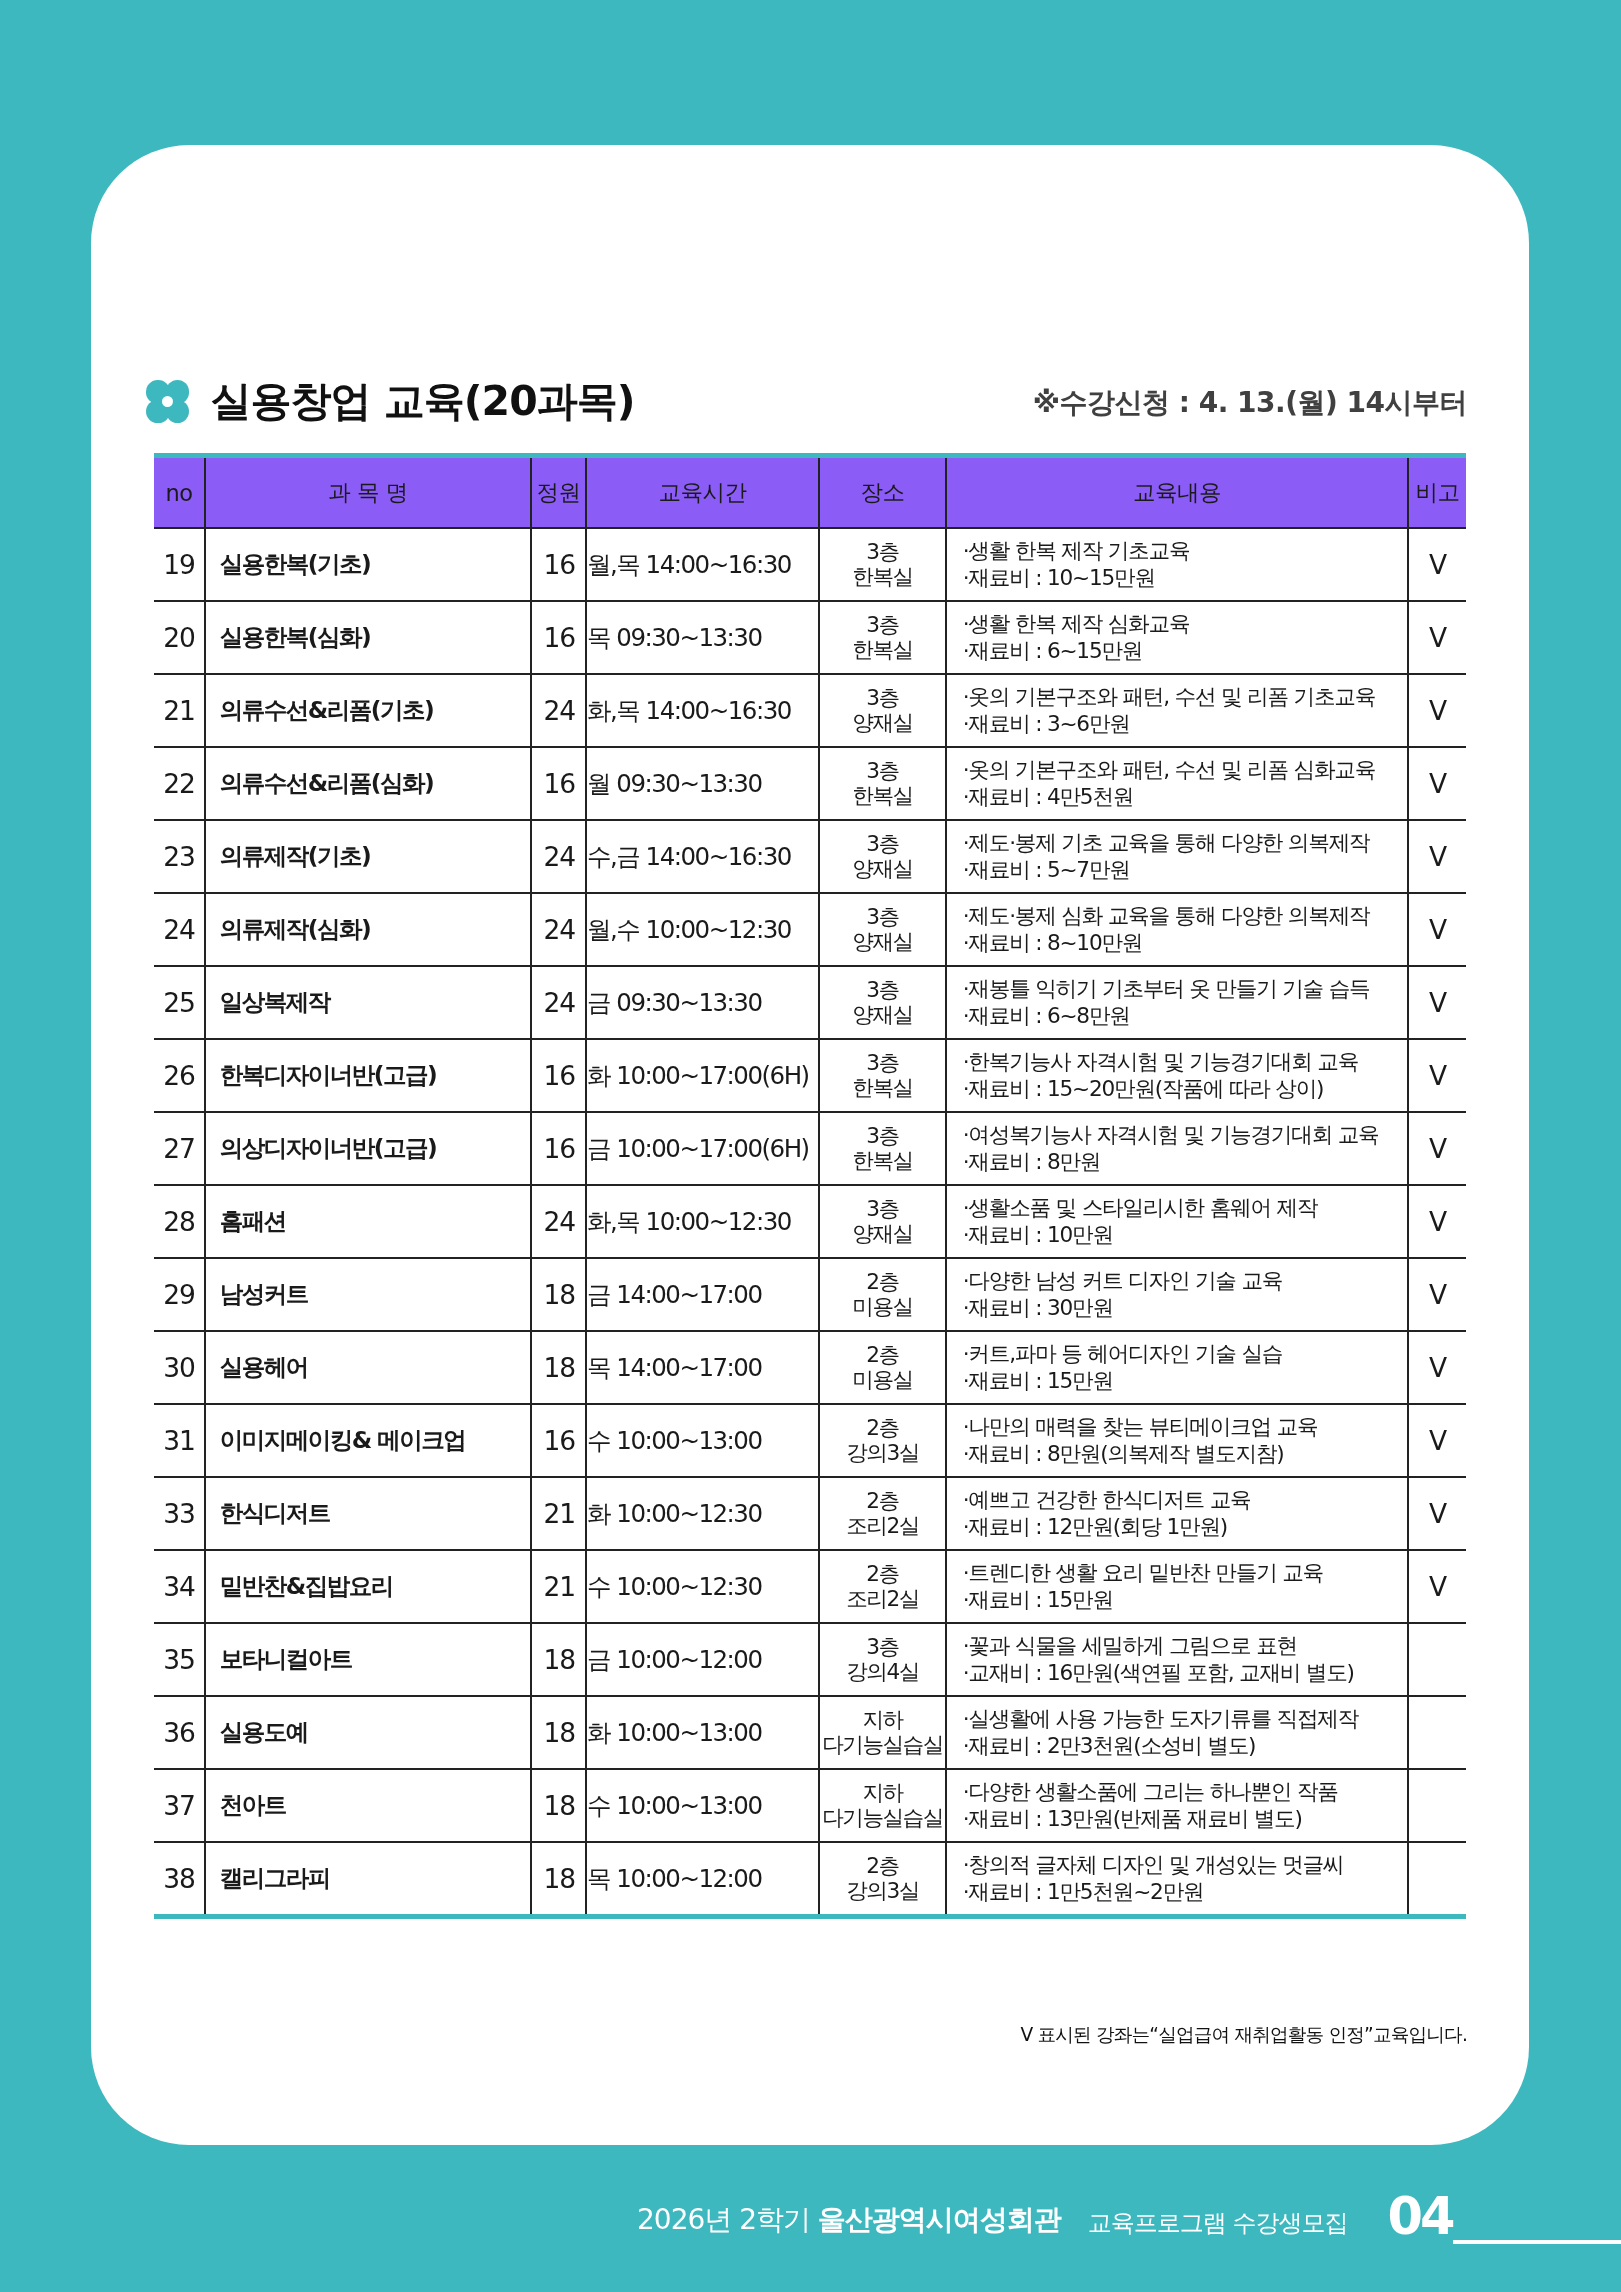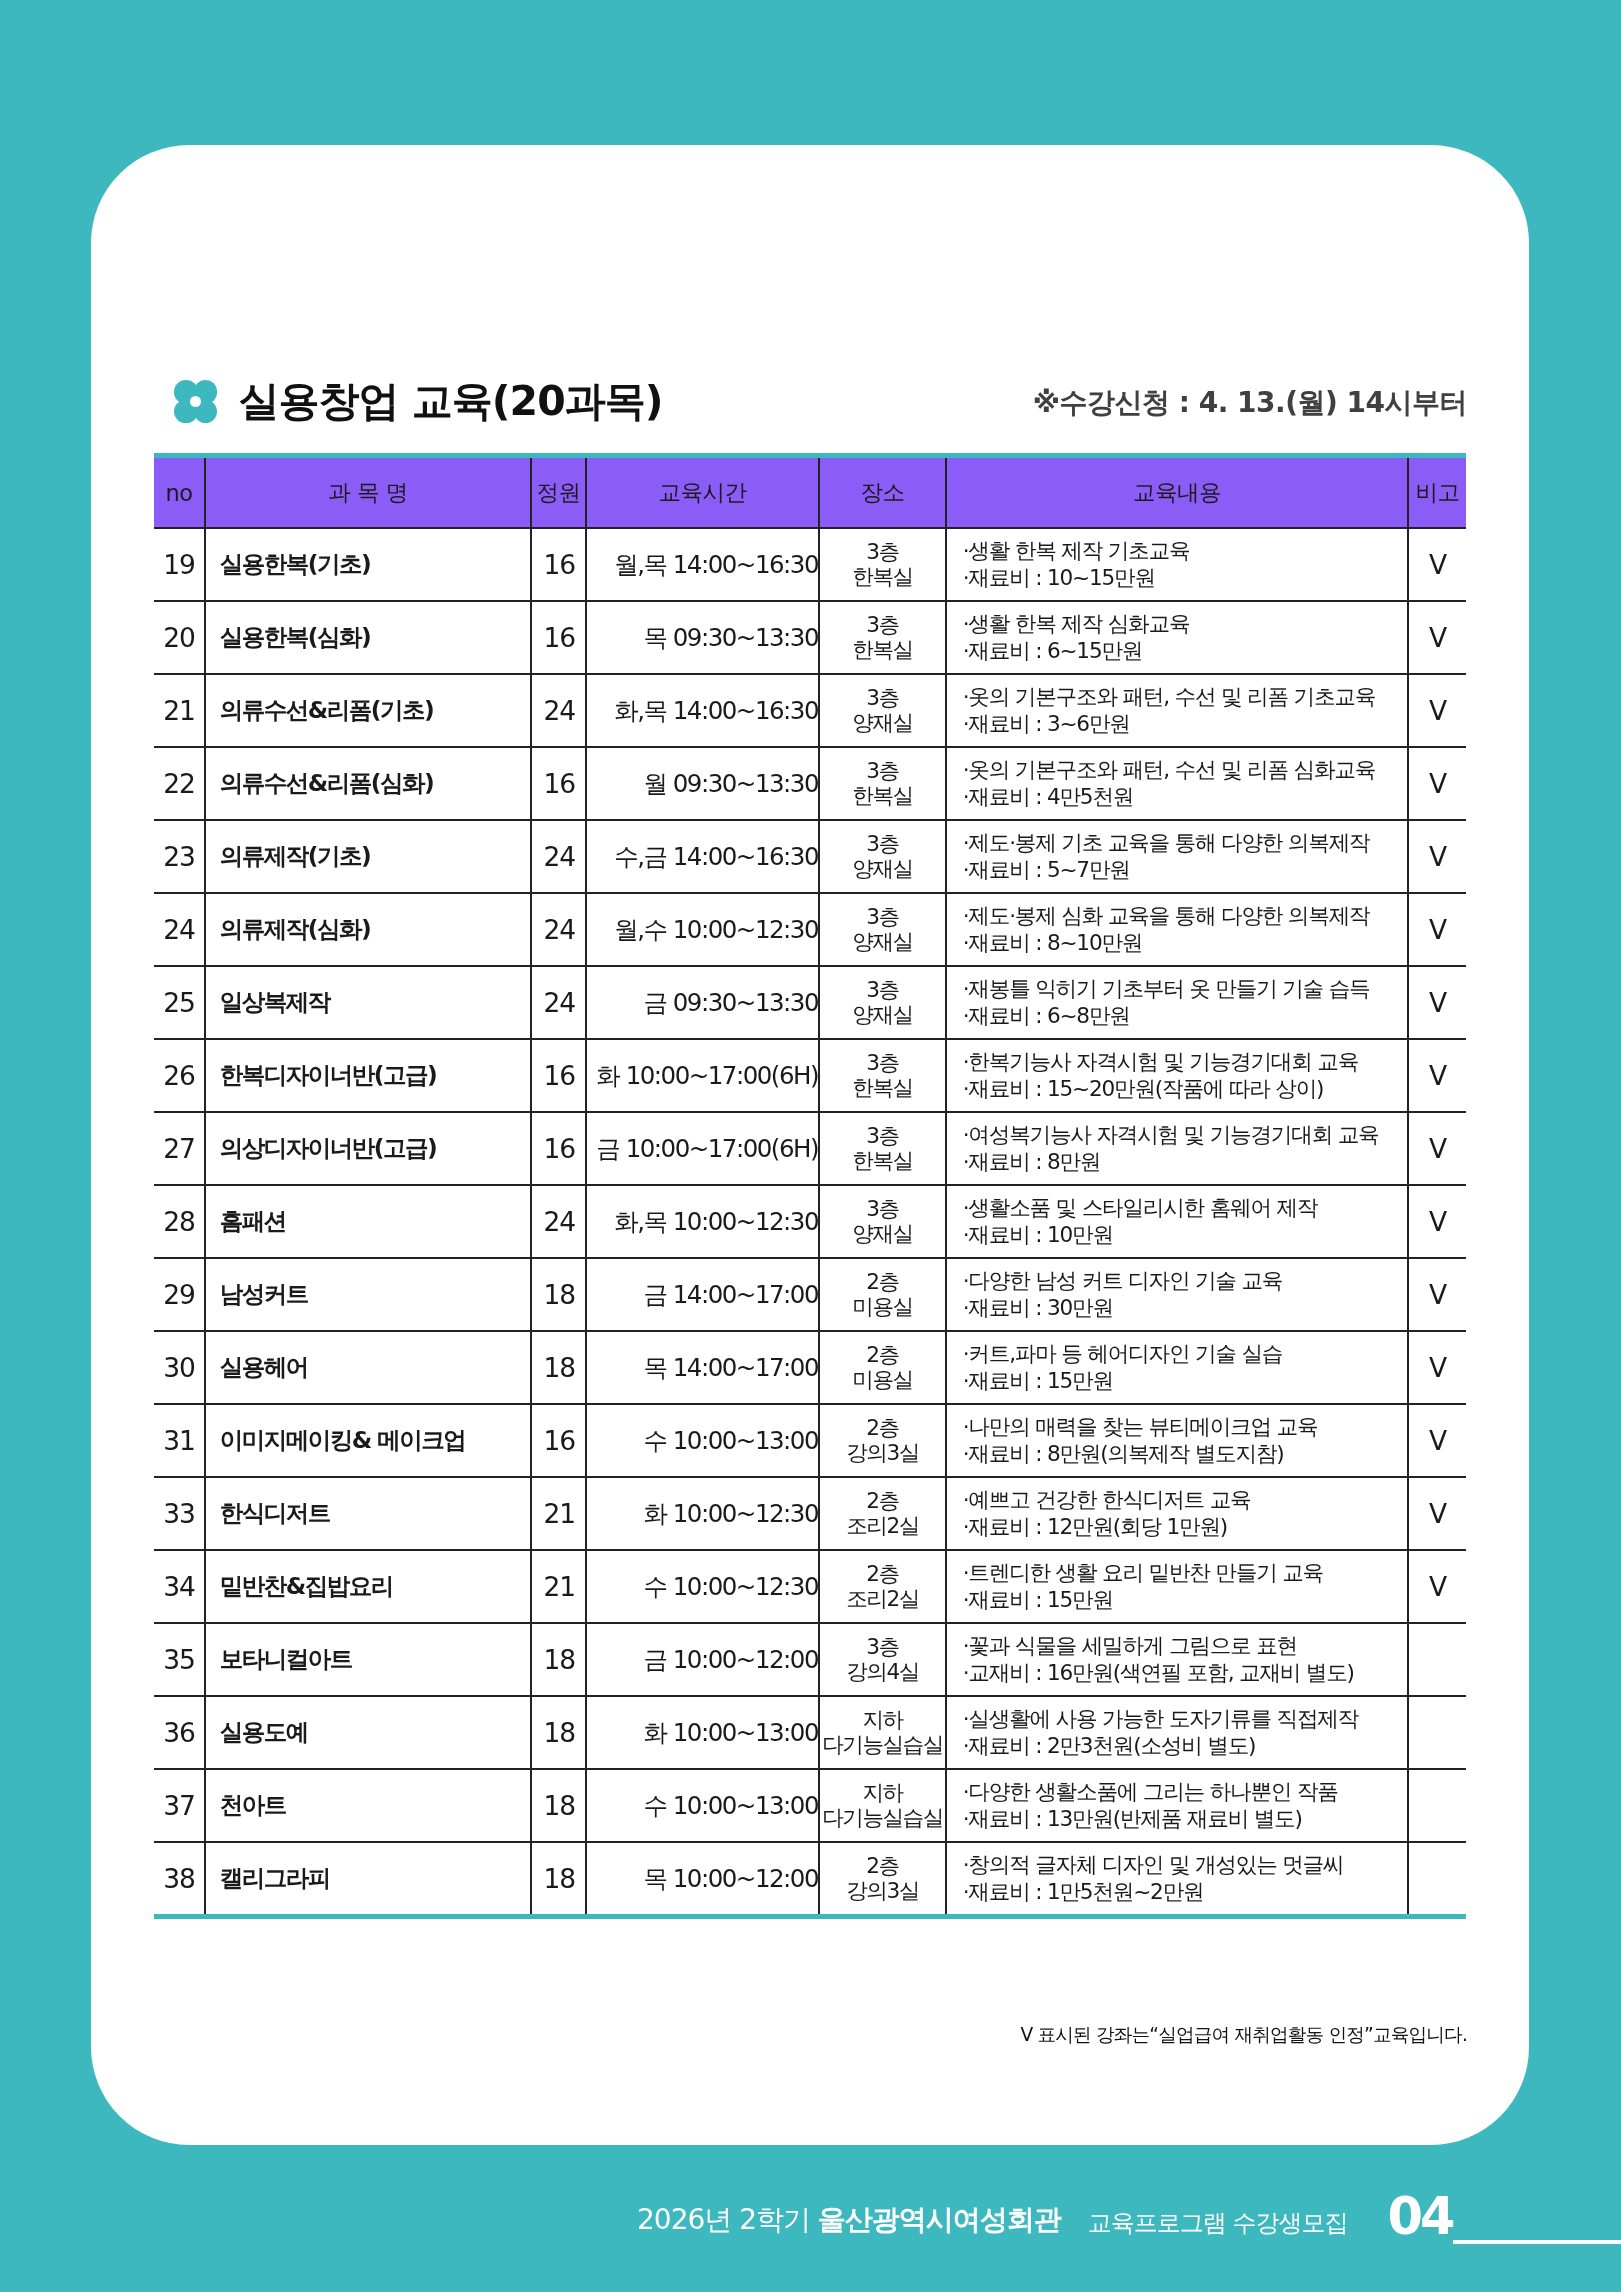--- a/index.html
+++ b/index.html
@@ -13,21 +13,21 @@
     }
     .card {
       position: absolute;
       left: 91px; top: 145px;
       width: 1438px; height: 2000px;
       background: #ffffff;
       border-radius: 98px;
     }
     .title-row {
       position: absolute;
-      left: 172px; top: 372px;
+      left: 144px; top: 372px;
       height: 59px;
       display: flex; align-items: center;
     }
     .clover {
       width: 47px; height: 47px; position: relative; margin-right: 19.6px;
     }
     .clover span {
       position: absolute; width: 23.5px; height: 23.5px; border-radius: 50%;
       background: #3db8bf;
     }
@@ -77,21 +77,21 @@
       border-left: 2px solid #222;
       font-size: 24.5px;
       padding: 0;
       letter-spacing: -1px;
       line-height: 1.05;
     }
     table.courses tr:last-child td { border-bottom: none; }
     table.courses td:first-child { border-left: none; text-align: center; font-size: 26.5px; }
     td.name { padding-left: 13.7px !important; font-weight: bold; font-size: 23.5px !important; letter-spacing: -1.5px !important; }
     td.cap { text-align: right; padding-right: 9.8px !important; font-size: 26.5px !important; }
-    td.time { text-align: right; font-size: 24.5px !important; white-space: nowrap; letter-spacing: -1.5px !important; }
+    td.time { text-align: left; font-size: 24.5px !important; white-space: nowrap; letter-spacing: -1.5px !important; }
     td.place { text-align: center; font-size: 21.6px !important; line-height: 1.15 !important; letter-spacing: -1.5px !important; }
     td.desc { padding-left: 15.7px !important; font-size: 21.6px !important; line-height: 1.22 !important; letter-spacing: -1.2px !important; }
     td.note { text-align: center; font-size: 26.5px !important; }
     .footnote {
       position: absolute;
       right: 154px; top: 2022px;
       font-size: 18.6px; letter-spacing: -0.8px; color: #111;
     }
     .footer {
       position: absolute;

